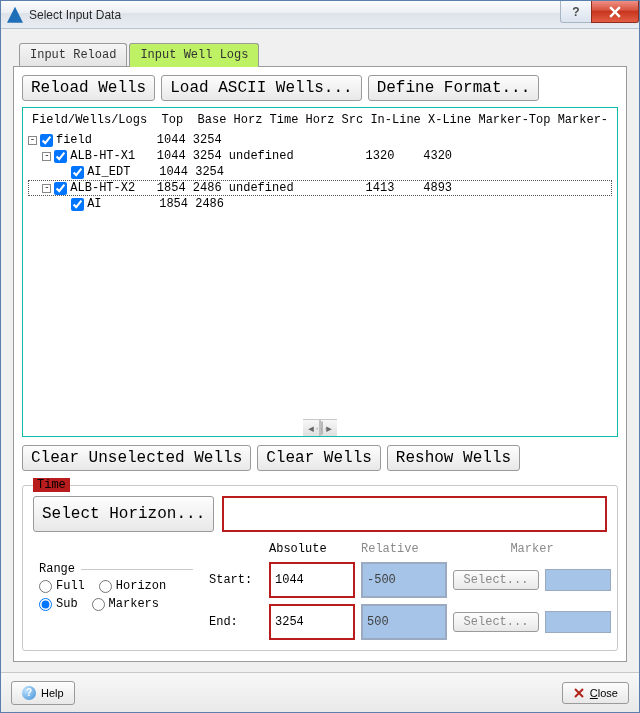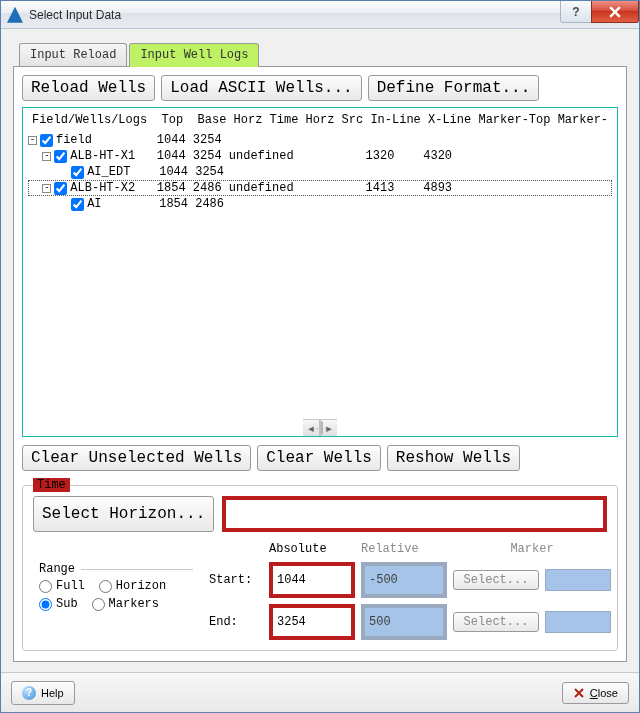--- a/index.html
+++ b/index.html
@@ -230,21 +230,21 @@
     display:grid;
     grid-template-columns: 170px 54px 86px 86px 86px 66px;
     gap: 6px 6px;
     align-items:center;
     font-family: "Courier New", monospace;
     font-size:12px;
   }
   .colhdr { text-align:left; }
   .colhdr.dis { color:#8a8a8a; }
   .tinput {
-    border: 4px solid #b91c1c;
+    border: 2px solid #b91c1c;
     height: 36px;
     padding: 12px 4px;
     font-family: "Courier New", monospace;
     font-size: 12px;
     width: 100%;
   }
   .tinput[disabled] {
     background: #a6c4e8;
     color: #404040;
     border-color:#9aaac0;

